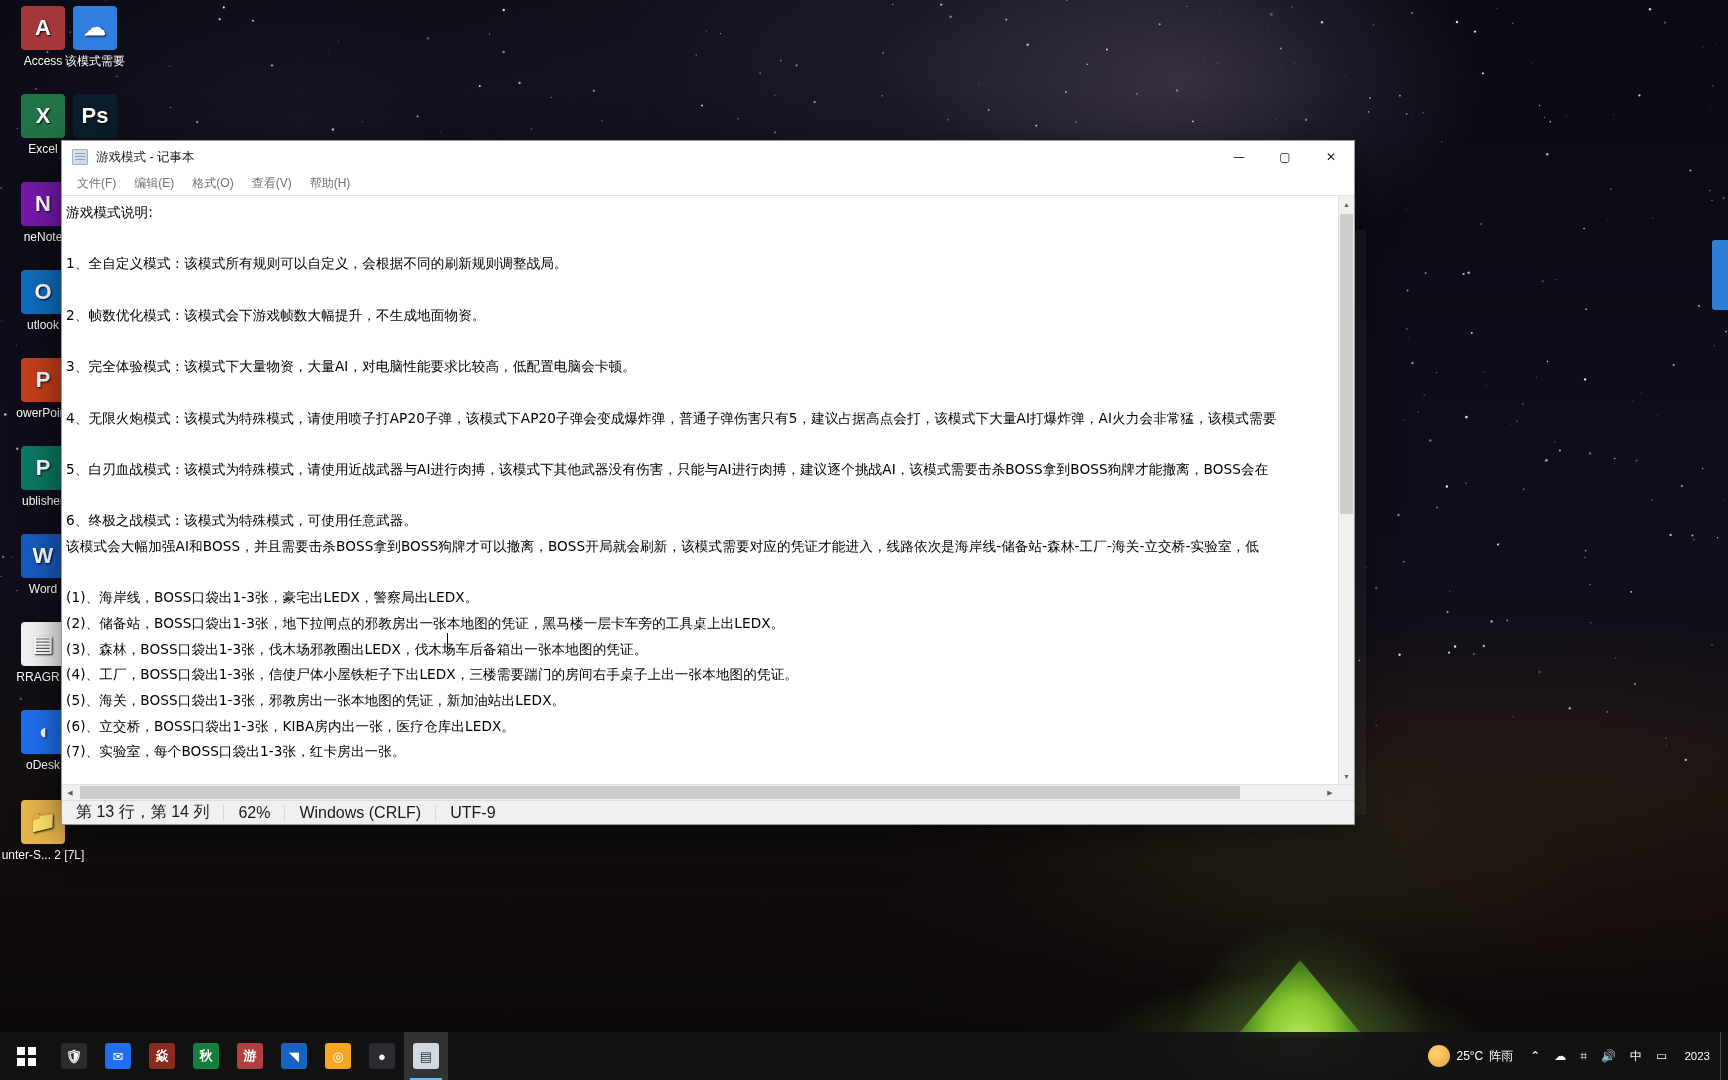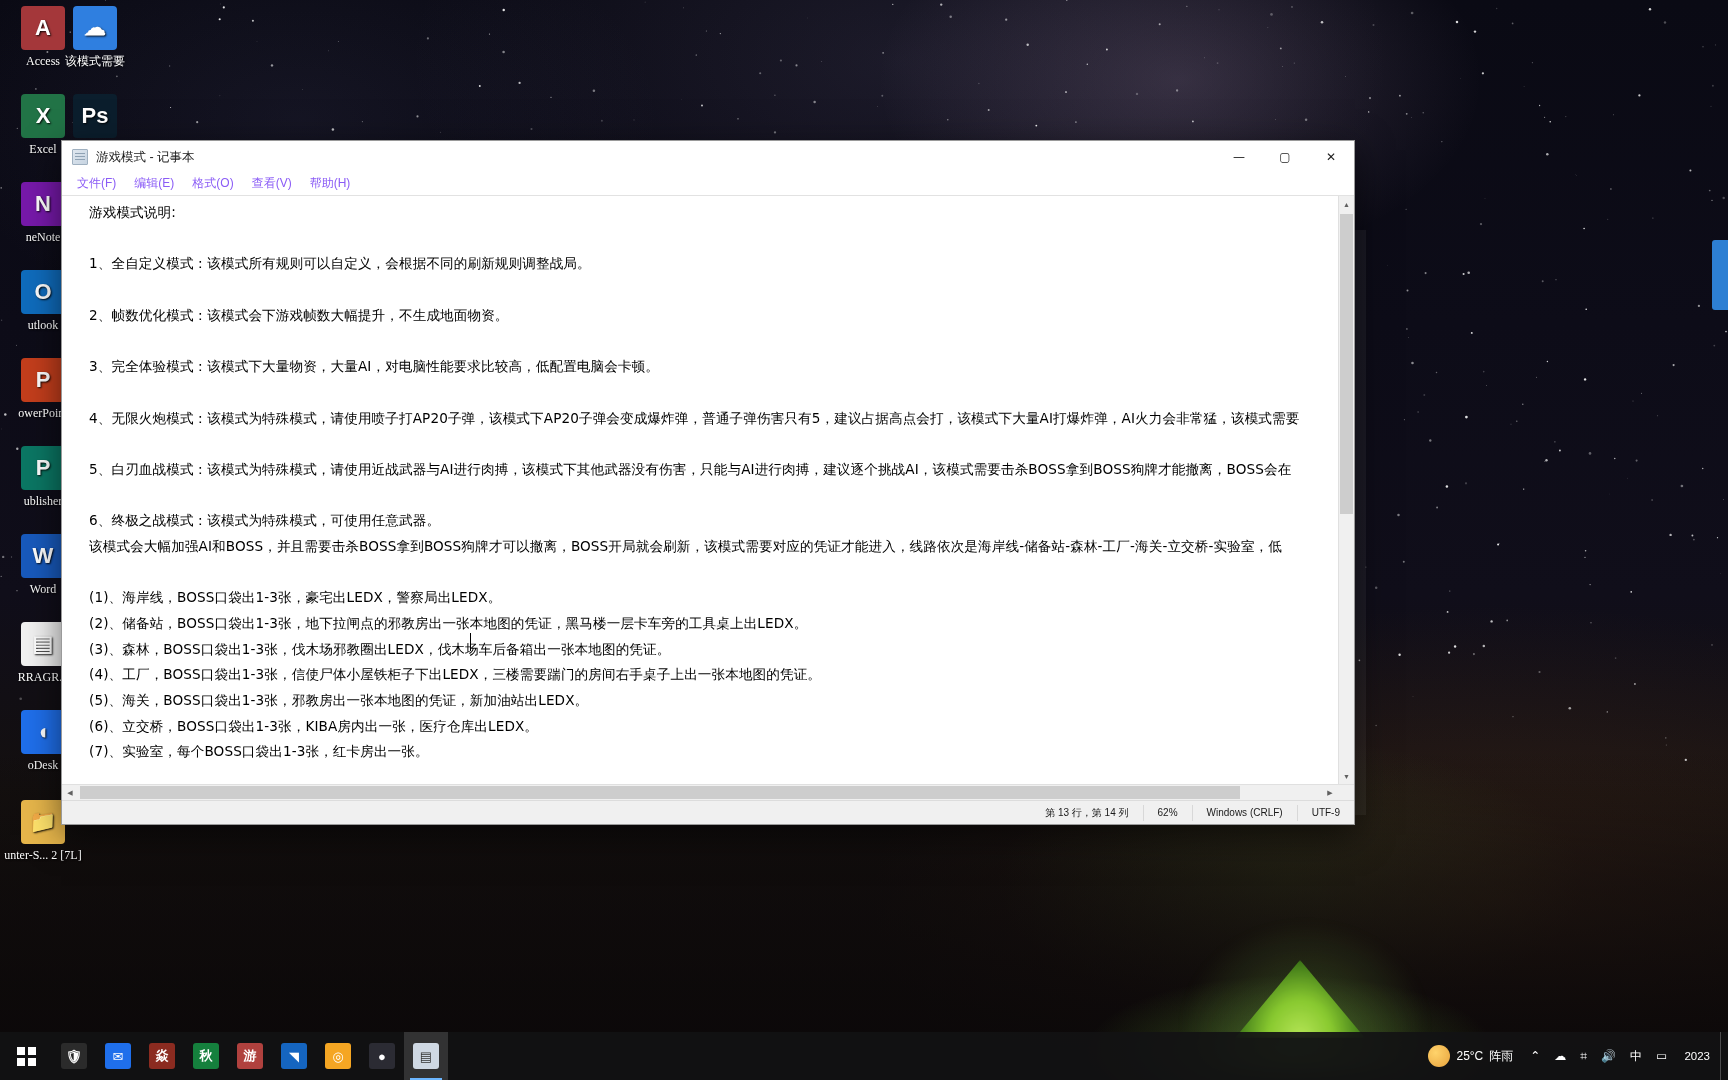--- a/index.html
+++ b/index.html
@@ -46,21 +46,21 @@
     color: #fff; font-size: 12px; line-height: 14px;
     text-shadow: 1px 1px 2px rgba(0,0,0,.9);
     cursor: default; user-select: none;
   }
   .dicon .glyph {
     width: 44px; height: 44px; margin: 0 auto 4px;
     border-radius: 4px; display: flex; align-items: center; justify-content: center;
     font-size: 22px; font-weight: bold; color: #fff;
     font-family: "Liberation Sans", sans-serif;
   }
-  .dicon .lbl { display: block; word-break: break-all; font-family: Liberation Serif, serif; }
+  .dicon .lbl { display: block; word-break: break-all; }
 
   
   #notepad {
     position: absolute; left: 61px; top: 140px; width: 1294px; height: 685px;
     background: #ffffff;
     border: 1px solid #9a9a9a;
     box-shadow: 0 10px 34px rgba(0,0,0,.55);
     display: flex; flex-direction: column;
   }
   #titlebar {
@@ -80,28 +80,27 @@
   .wbtn {
     width: 46px; height: 32px; display: flex; align-items: center; justify-content: center;
     color: #1a1a1a; font-size: 12px; font-family: "DejaVu Sans", sans-serif;
   }
 
   #menubar {
     height: 22px; flex: 0 0 22px; display: flex; align-items: center;
     background: #ffffff; padding-left: 6px; border-bottom: 1px solid #ffffff;
   }
   .menu-item {
-    font-size: 12px; color: #8b5cf6; padding: 2px 9px; white-space: nowrap;
+    font-size: 12px; color: #737373; padding: 2px 9px; white-space: nowrap;
   }
 
   #editorwrap { flex: 1 1 auto; display: flex; min-height: 0; position: relative; border-top: 1px solid #e2e2e2; }
   #editor {
     flex: 1 1 auto; position: relative; overflow: hidden; background: #fff;
     padding: 4px 0 0 4px;
-    margin-left: 23px;
   }
   #doc {
     font-family: "DejaVu Sans", "Liberation Sans", sans-serif;
     font-size: 13.6px; line-height: 25.7px; color: #000;
     white-space: pre; letter-spacing: .1px;
   }
   #doc .ln { height: 25.7px; }
   #caret {
     position: absolute; left: 385px; top: 437px; width: 1px; height: 18px; background: #000;
   }
@@ -119,22 +118,22 @@
   
   #hsbrow { flex: 0 0 16px; display: flex; background: #f0f0f0; border-top: 1px solid #e0e0e0; }
   #hsb { flex: 1; position: relative; background: #f0f0f0; }
   #hsb-thumb { position: absolute; top: 1px; bottom: 1px; left: 18px; width: 1160px; background: #cdcdcd; }
   .sb-arrow-h { width: 16px; display: flex; align-items: center; justify-content: center;
     font-size: 7px; color: #606060; }
   #hsb-corner { width: 16px; background: #f0f0f0; }
 
   
   #statusbar {
-    flex: 0 0 24px; display: flex; align-items: center; justify-content: flex-end;
-    background: #f0f0f0; border-top: 1px solid #dcdcdc; font-size: 10px; color: #1a1a1a;
+    flex: 0 0 24px; display: flex; align-items: center; justify-content: flex-start;
+    background: #f0f0f0; border-top: 1px solid #dcdcdc; font-size: 16px; color: #1a1a1a;
   }
   .status-cell { padding: 0 14px; border-left: 1px solid #d8d8d8; height: 16px; display: flex; align-items: center; }
   .status-cell:first-child { border-left: none; }
 
   
   #taskbar {
     position: absolute; left: 0; bottom: 0; width: 1728px; height: 48px;
     background: rgba(18,18,20,0.92); display: flex; align-items: center;
   }
   #startbtn { width: 52px; height: 48px; display: flex; align-items: center; justify-content: center; }

